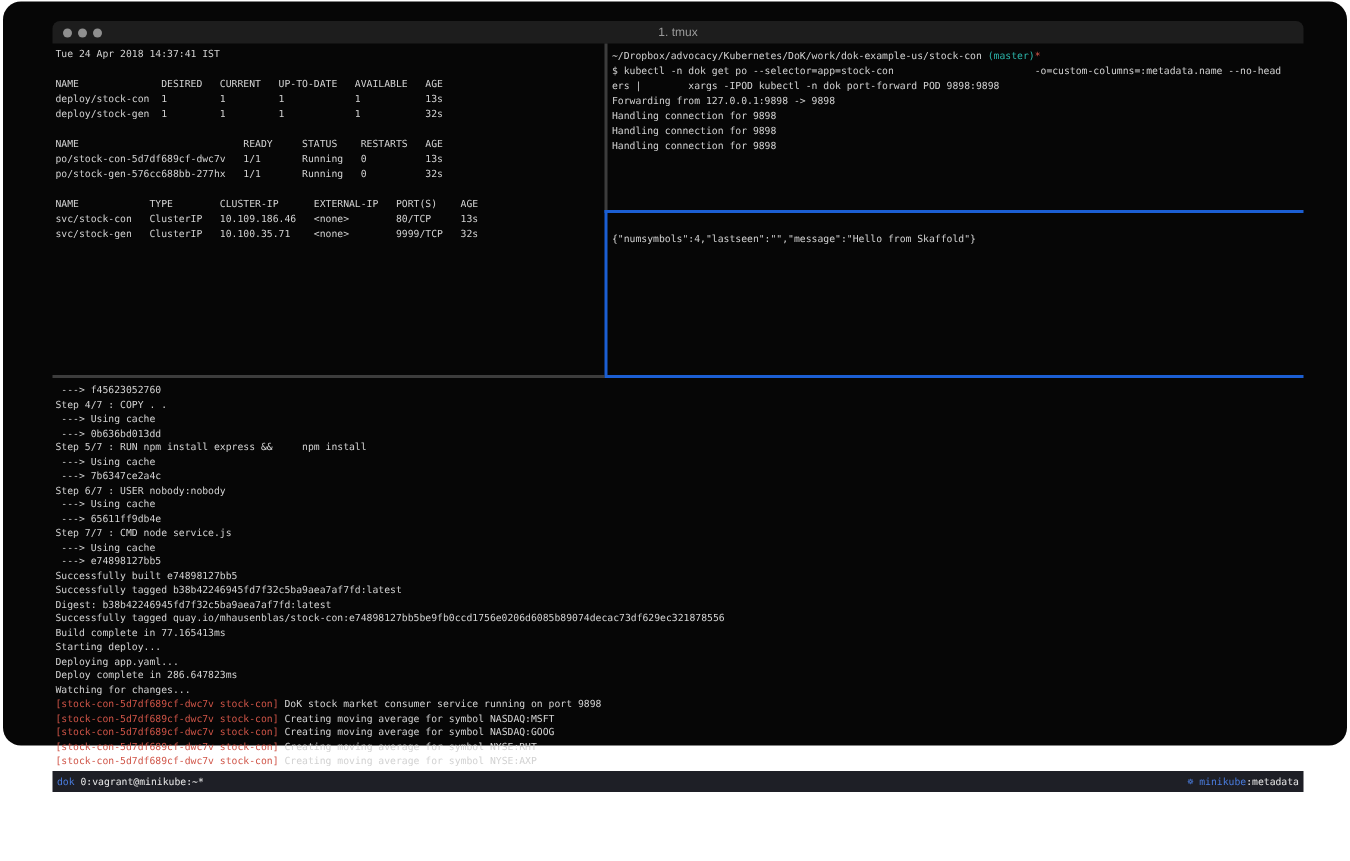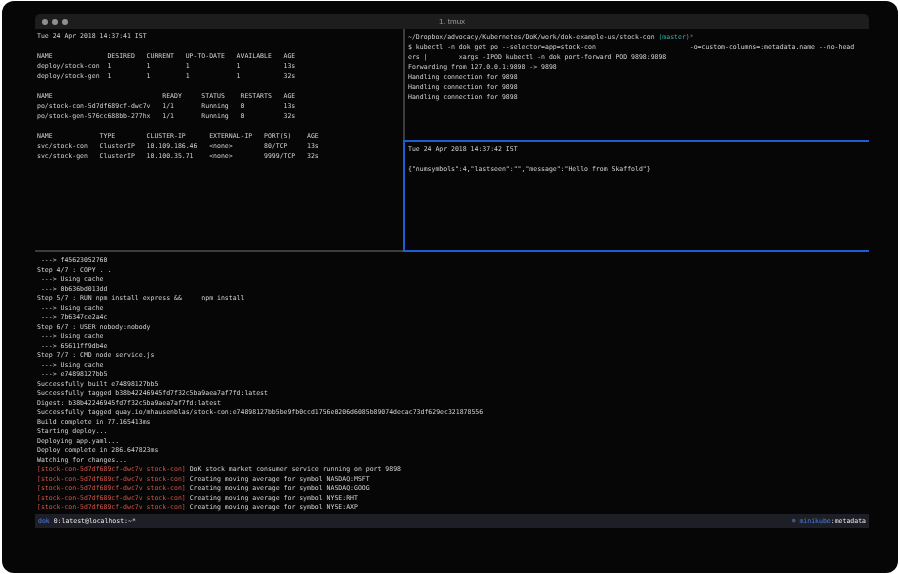--- a/index.html
+++ b/index.html
@@ -1,18 +1,18 @@
 <!DOCTYPE html>
 <html><head>
 <meta charset="utf-8">
 <style>
   html,body{margin:0;padding:0;background:#ffffff;}
   .stage{position:relative;width:900px;height:574px;background:#ffffff;overflow:hidden;
          font-family:"DejaVu Sans Mono", monospace;}
-  .frame{position:absolute;left:2px;top:1px;width:896px;height:572px;background:#060606;border-radius:12px;}
+  .frame{position:absolute;left:2px;top:1px;width:896px;height:496px;background:#060606;border-radius:12px;}
   
   .titlebar{position:absolute;left:33px;top:13px;width:834px;height:15px;background:#1d1d1d;
             border-radius:5px 5px 0 0;}
   .lights{position:absolute;left:7px;top:4.5px;display:flex;gap:4px;}
   .light{width:6px;height:6px;border-radius:50%;background:#8f8f8f;}
   .wtitle{position:absolute;left:0;right:0;top:3px;text-align:center;font-size:8px;color:#9b9b9b;
           font-family:"Liberation Sans", sans-serif;}
   
   .pane{position:absolute;color:#d2d2d2;font-size:6.5px;line-height:10px;white-space:pre;overflow:hidden;}
   .pane .tline{height:10px;}
@@ -47,25 +47,25 @@
     </div>
 
     <div class="pane" style="left:35px;top:30px;width:366px;height:218px;"><div class="tline"><span>Tue 24 Apr 2018 14:37:41 IST</span></div><div class="tline"><span></span></div><div class="tline"><span>NAME              DESIRED   CURRENT   UP-TO-DATE   AVAILABLE   AGE</span></div><div class="tline"><span>deploy/stock-con  1         1         1            1           13s</span></div><div class="tline"><span>deploy/stock-gen  1         1         1            1           32s</span></div><div class="tline"><span></span></div><div class="tline"><span>NAME                            READY     STATUS    RESTARTS   AGE</span></div><div class="tline"><span>po/stock-con-5d7df689cf-dwc7v   1/1       Running   0          13s</span></div><div class="tline"><span>po/stock-gen-576cc688bb-277hx   1/1       Running   0          32s</span></div><div class="tline"><span></span></div><div class="tline"><span>NAME            TYPE        CLUSTER-IP      EXTERNAL-IP   PORT(S)    AGE</span></div><div class="tline"><span>svc/stock-con   ClusterIP   10.109.186.46   &lt;none&gt;        80/TCP     13s</span></div><div class="tline"><span>svc/stock-gen   ClusterIP   10.100.35.71    &lt;none&gt;        9999/TCP   32s</span></div></div>
 
     <div class="vdiv"></div>
 
     <div class="pane" style="left:406px;top:31px;width:460px;height:105px;"><div class="tline"><span>~/Dropbox/advocacy/Kubernetes/DoK/work/dok-example-us/stock-con </span><span class="fg-cyan">(master)</span><span class="fg-red">*</span></div><div class="tline"><span>$ kubectl -n dok get po --selector=app=stock-con                        -o=custom-columns=:metadata.name --no-head</span></div><div class="tline"><span>ers |        xargs -IPOD kubectl -n dok port-forward POD 9898:9898</span></div><div class="tline"><span>Forwarding from 127.0.0.1:9898 -&gt; 9898</span></div><div class="tline"><span>Handling connection for 9898</span></div><div class="tline"><span>Handling connection for 9898</span></div><div class="tline"><span>Handling connection for 9898</span></div></div>
 
     <div class="active-border"></div>
 
-    <div class="pane" style="left:406px;top:143px;width:458px;height:104px;"><div class="tline"><span>Tue 24 Apr 2018 14:37:42 IST</span></div><div class="tline"><span></span></div><div class="tline"><span>{"numsymbols":4,"lastseen":"","message":"Hello from Skaffold"}</span></div></div>
+    <div class="pane" style="left:406px;top:143px;width:458px;height:104px;"><div class="tline"><span></span></div><div class="tline"><span>{"numsymbols":4,"lastseen":"","message":"Hello from Skaffold"}</span></div></div>
 
     <div class="hdiv"></div>
 
     <div class="pane pane-build" style="left:35px;top:254px;width:830px;height:258px;"><div class="tline"><span> ---&gt; f45623052760</span></div><div class="tline"><span>Step 4/7 : COPY . .</span></div><div class="tline"><span> ---&gt; Using cache</span></div><div class="tline"><span> ---&gt; 0b636bd013dd</span></div><div class="tline"><span>Step 5/7 : RUN npm install express &amp;&amp;     npm install</span></div><div class="tline"><span> ---&gt; Using cache</span></div><div class="tline"><span> ---&gt; 7b6347ce2a4c</span></div><div class="tline"><span>Step 6/7 : USER nobody:nobody</span></div><div class="tline"><span> ---&gt; Using cache</span></div><div class="tline"><span> ---&gt; 65611ff9db4e</span></div><div class="tline"><span>Step 7/7 : CMD node service.js</span></div><div class="tline"><span> ---&gt; Using cache</span></div><div class="tline"><span> ---&gt; e74898127bb5</span></div><div class="tline"><span>Successfully built e74898127bb5</span></div><div class="tline"><span>Successfully tagged b38b42246945fd7f32c5ba9aea7af7fd:latest</span></div><div class="tline"><span>Digest: b38b42246945fd7f32c5ba9aea7af7fd:latest</span></div><div class="tline"><span>Successfully tagged quay.io/mhausenblas/stock-con:e74898127bb5be9fb0ccd1756e0206d6085b89074decac73df629ec321878556</span></div><div class="tline"><span>Build complete in 77.165413ms</span></div><div class="tline"><span>Starting deploy...</span></div><div class="tline"><span>Deploying app.yaml...</span></div><div class="tline"><span>Deploy complete in 286.647823ms</span></div><div class="tline"><span>Watching for changes...</span></div><div class="tline"><span class="fg-red">[stock-con-5d7df689cf-dwc7v stock-con]</span><span> DoK stock market consumer service running on port 9898</span></div><div class="tline"><span class="fg-red">[stock-con-5d7df689cf-dwc7v stock-con]</span><span> Creating moving average for symbol NASDAQ:MSFT</span></div><div class="tline"><span class="fg-red">[stock-con-5d7df689cf-dwc7v stock-con]</span><span> Creating moving average for symbol NASDAQ:GOOG</span></div><div class="tline"><span class="fg-red">[stock-con-5d7df689cf-dwc7v stock-con]</span><span> Creating moving average for symbol NYSE:RHT</span></div><div class="tline"><span class="fg-red">[stock-con-5d7df689cf-dwc7v stock-con]</span><span> Creating moving average for symbol NYSE:AXP</span></div></div>
 
     <div class="statusbar">
-      <div><span class="fg-blue">dok </span><span class="fg-white">0:latest@localhost:~*</span></div>
+      <div><span class="fg-blue">dok </span><span class="fg-white">0:vagrant@minikube:~*</span></div>
       <div><span class="fg-blue">☸ minikube</span><span class="fg-white">:metadata</span></div>
     </div>
 
   </div>
 </div>
 
 </body></html>

